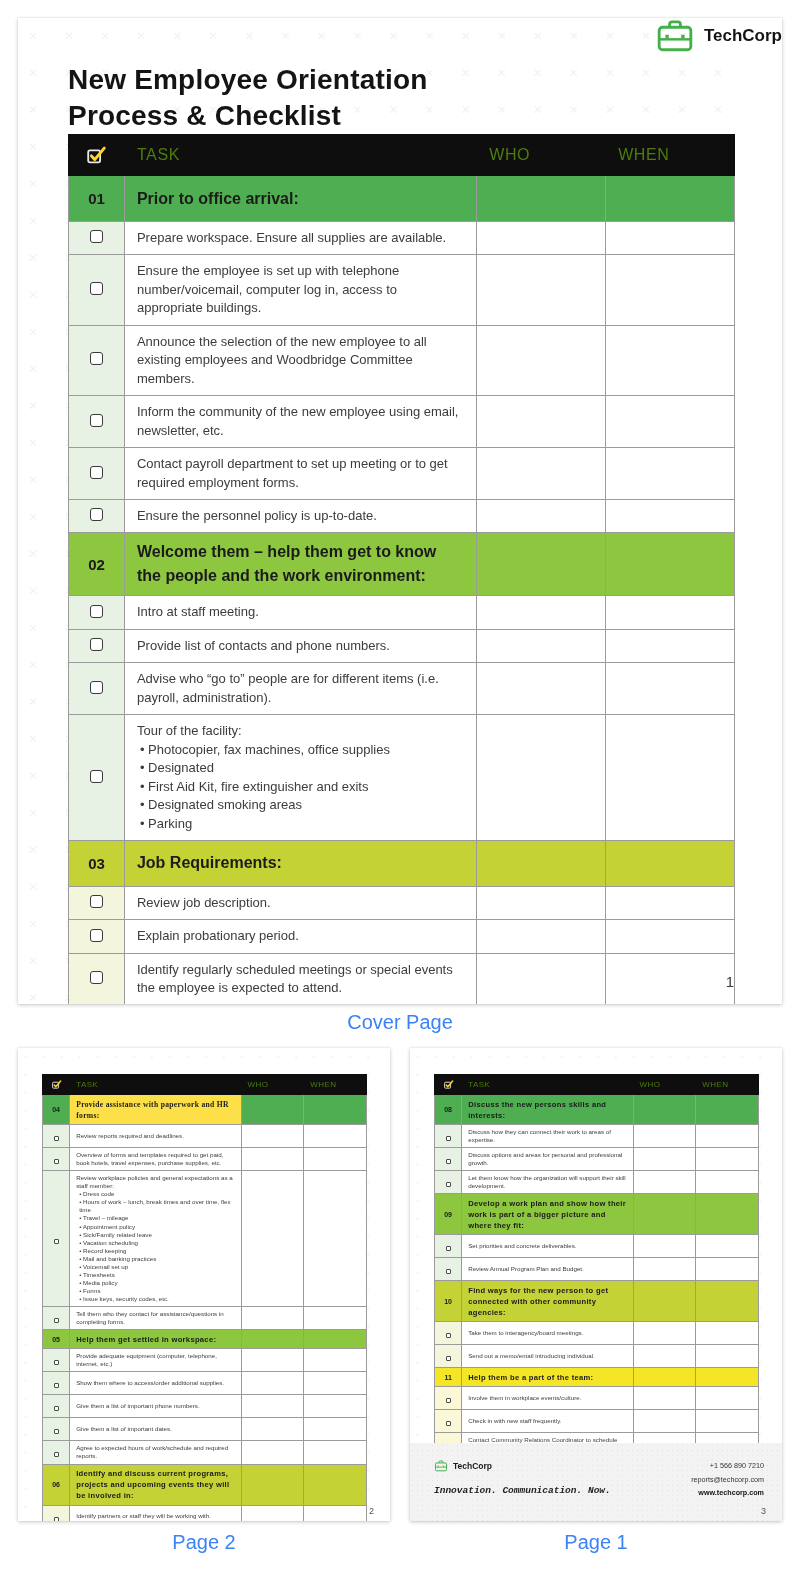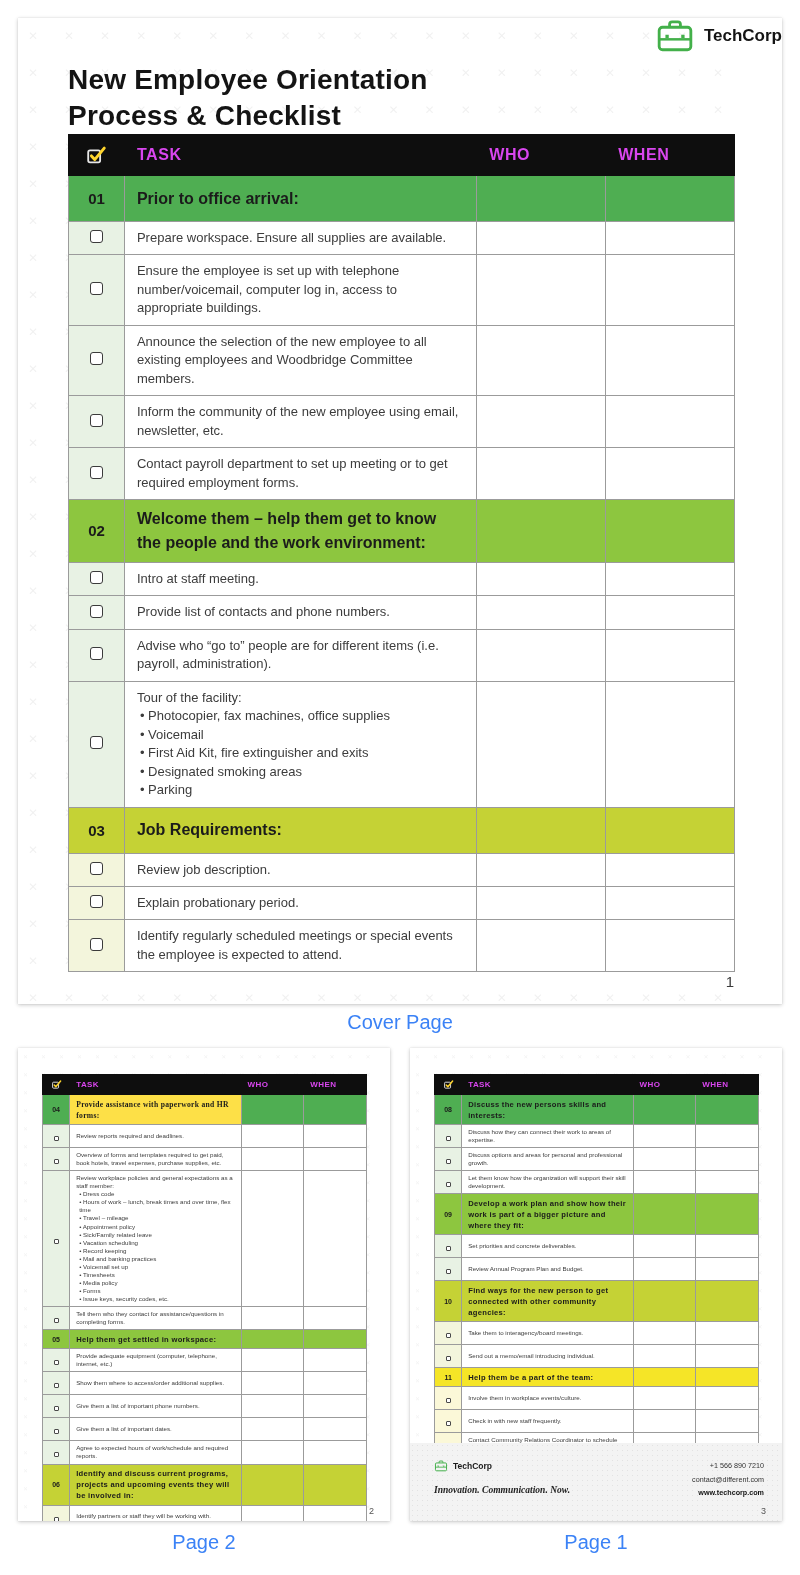--- a/index.html
+++ b/index.html
@@ -45,22 +45,22 @@
   table.doc-table {
     border-collapse:collapse; width:100%; table-layout:fixed;
     background:#fff;
   }
   .col-check { width:8.4%; }
   .col-task  { width:52.9%; }
   .col-who   { width:19.35%; }
   .col-when  { width:19.35%; }
 
   .doc-table th {
-    background:#0e0e0e; color:#d946ef; text-align:left;
-    font-size:16px; font-weight:700; letter-spacing:.6px;
+    background:#0e0e0e; color:#4d7c0f; text-align:left;
+    font-size:16px; font-weight:400; letter-spacing:.6px;
     padding:11px 12px; border:1px solid #0e0e0e;
   }
   .doc-table th + th { border-left:1px solid #7d7d7d; }
   .doc-table th.th-check { text-align:center; padding:7px 4px; }
   .hdr-check { width:22px; height:22px; vertical-align:middle; }
 
   .doc-table td { border:1px solid #9b9b9b; vertical-align:middle; }
 
   .section-num {
     text-align:center; font-weight:700; font-size:15px; color:#1b1b1b;
@@ -105,21 +105,21 @@
   .page3-footer {
     position:absolute; z-index:2; left:0; right:0; bottom:0; height:78px;
     background:#f3f3f3;
     background-image:radial-gradient(#e2e2e2 0.7px, transparent 0.9px);
     background-size:5px 5px;
     padding:16px 14px 0 24px;
   }
   .footer-cols { display:flex; justify-content:space-between; }
   .footer-brand { display:flex; align-items:center; gap:5px; font-weight:700; font-size:8.5px; color:#1b1b1b; }
   .footer-tagline {
-    margin-top:12px; font-family:Liberation Serif, serif; font-style:italic; font-weight:700;
+    margin-top:12px; font-family:Liberation Mono, monospace; font-style:italic; font-weight:700;
     font-size:9.5px; color:#222;
   }
   .footer-right { text-align:right; font-size:7.2px; color:#333; line-height:1.9; padding-right:4px; }
   .footer-right .site { font-weight:700; color:#111; }
 </style>
 </head>
 <body>
 
 <section class="page" id="cover">
   <div class="xpattern">✕✕✕✕✕✕✕✕✕✕✕✕✕✕✕✕✕✕✕✕✕✕✕✕✕✕✕✕✕✕✕✕✕✕✕✕✕✕✕✕✕✕✕✕✕✕✕✕✕✕✕✕✕✕✕✕✕✕✕✕✕✕✕✕✕✕✕✕✕✕✕✕✕✕✕✕✕✕✕✕✕✕✕✕✕✕✕✕✕✕✕✕✕✕✕✕✕✕✕✕✕✕✕✕✕✕✕✕✕✕✕✕✕✕✕✕✕✕✕✕✕✕✕✕✕✕✕✕✕✕✕✕✕✕✕✕✕✕✕✕✕✕✕✕✕✕✕✕✕✕✕✕✕✕✕✕✕✕✕✕✕✕✕✕✕✕✕✕✕✕✕✕✕✕✕✕✕✕✕✕✕✕✕✕✕✕✕✕✕✕✕✕✕✕✕✕✕✕✕✕✕✕✕✕✕✕✕✕✕✕✕✕✕✕✕✕✕✕✕✕✕✕✕✕✕✕✕✕✕✕✕✕✕✕✕✕✕✕✕✕✕✕✕✕✕✕✕✕✕✕✕✕✕✕✕✕✕✕✕✕✕✕✕✕✕✕✕✕✕✕✕✕✕✕✕✕✕✕✕✕✕✕✕✕✕✕✕✕✕✕✕✕✕✕✕✕✕✕✕✕✕✕✕✕✕✕✕✕✕✕✕✕✕✕✕✕✕✕✕✕✕✕✕✕✕✕✕✕✕✕✕✕✕✕✕✕✕✕✕✕✕✕✕✕✕✕✕✕✕✕✕✕✕✕✕✕✕✕✕✕✕✕✕✕✕✕✕✕✕✕✕✕✕✕✕✕✕✕✕✕✕✕✕✕✕✕✕✕✕✕✕✕✕✕✕✕✕✕✕✕✕✕✕✕✕✕✕✕✕✕✕✕✕✕✕✕✕✕✕✕✕✕✕✕✕✕✕✕✕✕✕✕✕✕✕✕✕✕✕✕✕✕✕✕✕✕✕✕✕✕✕✕✕✕✕✕✕✕✕✕✕✕✕✕✕✕✕✕✕✕✕✕✕✕✕✕✕✕✕✕✕✕✕✕✕✕✕✕✕✕✕✕✕✕✕✕✕✕✕✕✕✕✕✕✕✕✕✕✕✕✕✕✕✕✕✕✕✕✕✕✕✕✕✕✕✕✕✕✕✕✕✕✕✕✕✕✕✕✕✕✕✕✕✕✕✕✕✕✕✕✕✕✕✕✕✕✕✕✕✕✕✕✕✕✕✕✕✕✕✕✕✕✕✕✕✕✕✕✕✕✕✕✕✕✕✕✕✕✕✕✕✕✕✕✕✕✕✕✕✕✕✕✕✕✕✕✕✕✕✕✕✕✕✕✕✕✕✕✕✕✕✕✕✕✕✕✕✕✕✕✕✕✕✕✕✕✕✕✕✕✕✕✕✕✕✕✕✕✕✕✕✕✕✕✕✕✕✕✕✕✕✕✕✕✕✕✕✕✕✕✕✕✕✕✕✕✕✕✕✕✕✕✕✕✕✕✕✕✕✕✕✕✕✕✕✕✕✕✕✕✕✕✕✕✕✕✕✕✕✕✕✕✕✕✕✕✕✕✕✕✕✕✕✕✕✕✕✕✕✕✕✕✕✕✕✕✕✕✕✕✕✕✕✕✕✕✕✕✕✕✕✕✕✕✕✕✕✕✕✕✕✕✕✕✕✕✕✕✕✕✕✕✕✕✕✕✕✕✕✕✕✕✕✕✕✕✕✕✕✕✕✕✕✕✕✕✕✕✕✕✕✕✕✕✕✕✕✕✕✕✕✕✕✕✕✕✕✕✕✕✕✕✕✕✕✕✕✕✕✕✕✕✕✕✕✕✕✕✕✕✕✕✕✕✕✕✕✕✕✕✕✕✕✕✕✕✕✕✕✕✕✕✕✕✕✕✕✕✕✕✕✕✕✕✕✕✕✕✕✕✕✕✕✕✕✕✕✕✕✕✕✕✕✕✕✕✕✕✕✕✕✕✕✕✕✕✕✕✕✕✕✕✕✕✕✕✕✕✕✕✕✕✕✕✕✕✕✕✕✕✕✕✕✕✕✕✕✕✕✕✕✕✕✕✕✕✕✕✕✕✕✕✕✕✕✕✕✕✕✕✕✕✕✕✕✕✕✕✕✕✕✕✕✕✕✕✕✕✕✕✕✕✕✕✕✕✕✕✕✕✕✕✕✕✕✕✕✕✕✕✕✕✕✕✕✕✕✕✕✕✕✕✕✕✕✕✕✕✕✕✕✕✕✕✕✕✕✕✕✕✕✕✕✕✕✕✕✕✕✕✕✕✕✕✕✕✕✕✕✕✕✕✕✕✕✕✕✕✕✕✕✕✕✕✕✕✕✕✕✕✕✕✕✕✕✕✕✕✕✕✕✕✕✕✕✕✕✕✕✕✕✕✕✕✕✕✕✕✕✕✕✕✕✕✕✕✕✕✕✕✕✕✕✕✕✕✕✕✕✕✕✕✕✕✕✕✕✕✕✕✕✕✕✕✕✕✕✕✕✕✕✕✕✕✕✕✕✕✕✕✕✕✕✕✕✕✕✕✕✕✕✕✕✕✕✕✕✕✕✕✕✕✕✕✕✕✕✕✕✕✕✕✕✕✕✕✕✕✕✕✕✕✕✕✕✕✕✕✕✕✕✕✕✕✕✕✕✕✕✕✕✕✕✕✕✕✕✕✕✕✕✕✕✕✕✕✕✕✕✕✕✕✕✕✕✕✕✕✕✕✕✕✕✕✕✕✕✕✕✕✕✕✕✕✕✕✕✕✕✕✕✕✕✕✕✕✕✕✕✕✕✕✕✕✕✕✕✕✕✕✕✕✕✕✕✕✕✕✕✕✕✕✕✕✕✕✕✕✕✕✕✕✕✕✕✕✕✕✕✕✕✕✕✕✕✕✕✕✕✕✕✕✕✕✕✕✕✕✕✕✕✕✕✕✕✕✕✕✕✕✕✕✕✕✕✕✕✕✕✕✕✕✕✕✕✕✕✕✕✕✕✕✕✕✕✕✕✕✕✕✕✕✕✕✕✕✕✕✕✕✕✕✕✕✕✕✕✕✕✕✕✕✕✕✕✕✕✕✕✕✕✕✕✕✕✕✕✕✕✕✕✕✕✕✕✕✕✕✕✕✕✕✕✕✕✕✕✕✕✕✕✕✕✕✕✕✕✕✕✕✕✕✕✕✕✕✕✕✕✕✕✕✕✕✕✕✕✕✕✕✕✕✕✕✕✕✕✕✕✕✕✕✕✕✕✕✕✕✕✕✕✕✕✕✕✕✕✕✕✕✕✕✕✕✕✕✕✕✕✕✕✕✕✕✕✕✕✕✕✕✕✕✕✕✕✕✕✕✕✕✕✕✕✕✕✕✕✕✕✕✕✕✕✕✕✕✕✕✕✕✕✕✕✕✕✕✕✕✕✕✕✕✕✕✕✕✕✕✕✕✕✕✕✕✕✕✕✕✕✕✕✕✕✕✕✕✕✕✕✕✕✕✕✕✕✕✕✕✕✕✕✕✕✕✕✕✕✕✕✕✕✕✕✕✕✕✕✕✕✕✕✕✕✕✕✕✕✕✕✕✕✕✕✕✕✕✕✕✕✕✕✕✕✕✕✕✕✕✕✕✕✕✕✕✕✕✕✕✕✕✕✕✕✕✕✕✕✕✕✕✕✕✕✕✕✕✕✕✕✕✕✕✕✕✕✕✕✕✕✕✕✕✕✕✕✕✕✕✕✕✕✕✕✕✕✕✕✕✕✕✕✕✕✕✕✕✕✕✕✕✕✕✕✕✕✕✕✕✕✕✕✕✕✕✕✕✕✕✕✕✕✕✕✕✕✕✕✕✕✕✕✕✕✕✕✕✕✕✕✕✕✕✕✕✕✕✕✕✕✕✕✕✕✕✕✕✕✕✕✕✕✕✕✕✕✕✕✕✕✕✕✕✕✕✕✕✕✕✕✕✕✕✕✕✕✕✕✕✕✕✕✕✕✕✕✕✕✕✕✕✕✕✕✕✕✕✕✕✕✕✕✕✕✕✕✕✕✕✕✕✕✕✕✕✕✕✕✕✕✕✕✕✕✕✕✕✕✕✕✕✕✕✕✕✕✕✕✕✕✕✕✕✕✕✕✕✕✕✕✕✕✕✕✕✕✕✕✕✕✕✕✕✕✕✕✕✕✕✕✕✕✕✕✕✕✕✕✕✕✕✕✕✕✕✕✕✕✕✕✕✕✕✕✕✕✕✕✕✕✕✕✕✕✕✕✕✕✕✕✕✕✕✕✕✕✕✕✕✕✕✕✕✕✕✕✕✕✕✕✕✕✕✕✕✕✕✕✕✕✕✕✕✕✕✕✕✕✕✕✕✕✕✕✕✕✕✕✕✕✕✕✕✕✕✕✕✕✕✕✕✕✕✕✕✕✕✕✕✕✕✕✕✕✕✕✕✕✕✕✕✕✕✕✕✕✕✕✕✕✕✕✕✕✕✕✕✕✕✕✕✕✕✕✕✕✕✕✕✕✕✕✕✕✕✕✕✕✕✕✕✕✕✕✕✕✕✕✕✕✕✕✕✕✕✕✕✕✕✕✕✕✕✕✕✕✕✕✕✕✕✕✕✕✕✕✕✕✕✕✕✕✕✕✕✕✕✕✕✕✕✕✕✕✕✕✕✕✕✕✕✕✕✕✕✕✕✕✕✕✕✕✕✕✕✕✕✕✕✕✕✕✕✕✕✕✕✕✕✕✕✕✕✕✕✕✕✕✕✕✕✕✕✕✕✕✕✕✕✕✕✕✕✕✕✕✕✕✕✕✕✕✕✕✕✕✕✕✕✕✕✕✕✕✕✕✕✕✕✕✕✕✕✕✕✕✕✕✕✕✕✕✕✕✕✕✕✕✕✕✕✕✕✕✕✕✕✕✕✕✕✕✕✕✕✕✕✕✕✕✕✕✕✕✕✕✕✕✕✕✕✕✕✕✕✕✕✕✕✕✕✕✕✕✕✕✕✕✕✕✕✕✕✕✕✕✕✕✕✕✕✕✕✕✕✕✕✕✕✕✕✕✕✕✕✕✕✕✕✕✕✕✕✕✕✕✕✕✕✕✕✕✕✕✕✕✕✕✕✕✕✕✕✕✕✕✕✕✕✕✕✕✕✕✕✕✕✕✕✕✕✕✕✕✕✕✕✕✕✕✕✕✕✕✕✕✕✕✕✕✕✕✕✕✕✕✕✕✕✕✕✕✕✕✕✕✕✕✕✕✕✕✕✕✕✕✕✕✕✕✕✕✕✕✕✕✕✕✕✕✕✕✕✕✕✕✕✕✕✕✕✕✕✕✕✕✕✕✕✕✕✕✕✕✕✕✕✕✕✕✕✕✕✕✕✕✕✕✕✕✕✕✕✕✕✕✕✕✕✕✕✕✕✕✕✕✕✕✕✕✕✕✕✕✕✕✕✕✕✕✕✕✕✕✕✕✕✕✕✕✕✕✕✕✕✕✕✕✕✕✕✕✕✕✕✕✕✕✕✕✕✕✕✕✕✕✕✕✕✕✕✕✕✕✕✕✕✕✕✕✕✕✕✕✕✕✕✕✕✕✕✕✕✕✕✕✕✕✕✕✕✕✕✕✕✕✕✕✕✕✕✕✕✕✕✕✕✕✕✕✕✕✕✕✕✕✕✕✕✕✕✕✕✕✕✕✕✕✕✕✕✕✕✕✕✕✕✕✕✕✕✕✕✕✕✕✕✕✕✕✕✕✕✕✕✕✕✕✕✕✕✕✕✕✕✕✕✕✕✕✕✕✕✕✕✕✕✕✕✕✕✕✕✕✕✕✕✕✕✕✕✕✕✕✕✕✕✕✕✕✕✕✕✕✕✕✕✕✕✕✕✕✕✕✕✕✕✕✕✕✕✕✕✕✕✕✕✕✕✕✕✕✕✕✕✕✕✕✕✕✕✕✕✕✕✕✕✕✕✕✕✕✕✕✕✕✕✕✕✕✕✕✕✕✕✕✕✕✕✕✕✕✕✕✕✕✕✕✕✕✕✕✕✕✕✕✕✕✕✕✕✕✕✕✕✕✕✕✕✕✕✕✕✕✕✕✕✕✕✕✕✕✕✕✕✕✕✕✕✕✕✕✕✕✕✕✕✕✕✕✕✕✕✕✕✕✕✕✕✕✕✕✕✕✕✕✕✕✕✕✕✕✕✕✕✕✕✕✕✕✕✕✕✕✕✕✕✕✕✕✕✕✕✕✕✕✕✕✕✕✕✕✕✕✕✕✕✕✕✕✕✕✕✕✕✕✕✕✕✕✕✕✕✕✕✕✕✕✕✕✕✕✕✕✕✕✕✕✕✕✕✕✕✕✕✕✕✕✕✕✕✕✕✕✕✕✕✕✕✕✕✕✕✕✕✕✕✕✕✕✕✕✕✕✕✕✕✕✕✕✕✕✕✕✕✕✕✕✕✕✕✕✕✕✕✕✕✕✕✕✕✕✕✕✕✕✕✕✕✕✕✕✕✕✕✕✕✕✕✕✕✕✕✕✕✕✕✕✕✕✕✕✕✕✕✕✕✕✕✕✕✕✕✕✕✕✕✕✕✕✕✕✕✕✕✕✕✕✕✕✕✕✕✕✕✕✕✕✕✕✕✕✕✕✕✕✕✕✕✕✕</div>
@@ -185,20 +185,26 @@
               <td></td>
               <td></td>
             </tr>
             <tr>
               <td class="check-cell" style="background: rgb(232, 242, 228);"><span class="checkbox"></span></td>
               <td class="task-text">Contact payroll department to set up meeting or to get required employment forms.</td>
               <td></td>
               <td></td>
             </tr>
             <tr>
+              <td class="check-cell" style="background: rgb(232, 242, 228);"><span class="checkbox"></span></td>
+              <td class="task-text">Ensure the personnel policy is up-to-date.</td>
+              <td></td>
+              <td></td>
+            </tr>
+            <tr>
               <td class="section-num" style="background: rgb(141, 198, 63);">02</td>
               <td class="section-label" style="background: rgb(141, 198, 63);">Welcome them – help them get to know the people and the work environment:</td>
               <td style="background: rgb(141, 198, 63);"></td>
               <td style="background: rgb(141, 198, 63);"></td>
             </tr>
             <tr>
               <td class="check-cell" style="background: rgb(232, 242, 228);"><span class="checkbox"></span></td>
               <td class="task-text">Intro at staff meeting.</td>
               <td></td>
               <td></td>
@@ -213,21 +219,21 @@
               <td class="check-cell" style="background: rgb(232, 242, 228);"><span class="checkbox"></span></td>
               <td class="task-text">Advise who “go to” people are for different items (i.e. payroll, administration).</td>
               <td></td>
               <td></td>
             </tr>
             <tr>
               <td class="check-cell" style="background: rgb(232, 242, 228);"><span class="checkbox"></span></td>
               <td class="task-text">
                 <div>Tour of the facility:</div>
                 <div class="bullet">• Photocopier, fax machines, office supplies</div>
-                <div class="bullet">• Voicemail</div>
+                <div class="bullet">• Designated</div>
                 <div class="bullet">• First Aid Kit, fire extinguisher and exits</div>
                 <div class="bullet">• Designated smoking areas</div>
                 <div class="bullet">• Parking</div>
               </td>
               <td></td>
               <td></td>
             </tr>
             <tr>
               <td class="section-num" style="background: rgb(197, 210, 53);">03</td>
               <td class="section-label" style="background: rgb(197, 210, 53);">Job Requirements:</td>
@@ -511,20 +517,20 @@
             <line x1="5" y1="28" x2="43" y2="28" stroke="#43b04a" stroke-width="3"></line>
             <rect x="12.5" y="22.5" width="4" height="4" fill="#43b04a"></rect>
             <rect x="31.5" y="22.5" width="4" height="4" fill="#43b04a"></rect>
           </svg>
           <span>TechCorp</span>
         </div>
         <div class="footer-tagline">Innovation. Communication. Now.</div>
       </div>
       <div class="footer-right">
         <div>+1 566 890 7210</div>
-        <div>contact@different.com</div>
+        <div>reports@techcorp.com</div>
         <div class="site">www.techcorp.com</div>
       </div>
     </div>
   </div>
   <div class="pagenum">3</div>
 </section>
 <div class="caption" id="caption-page3">Page 1</div>
 
 </body></html>

